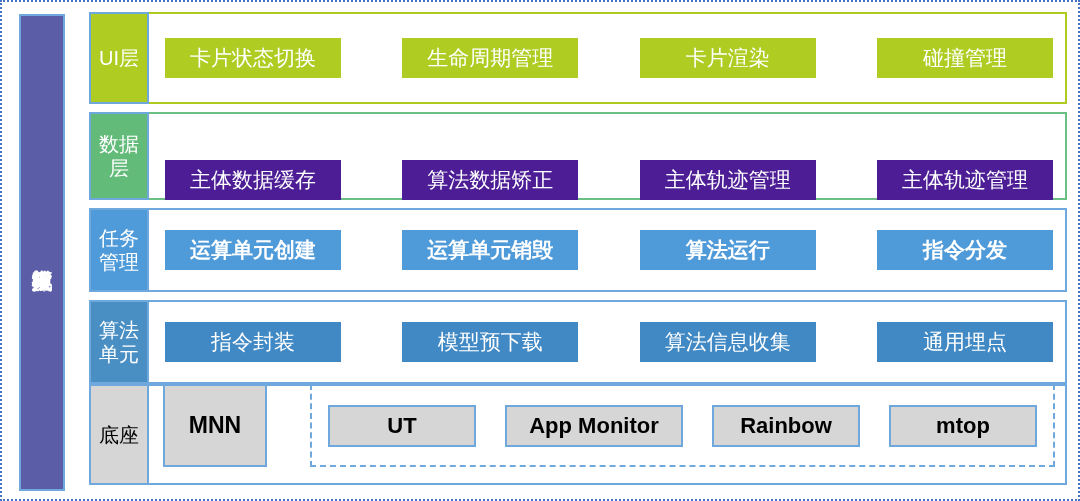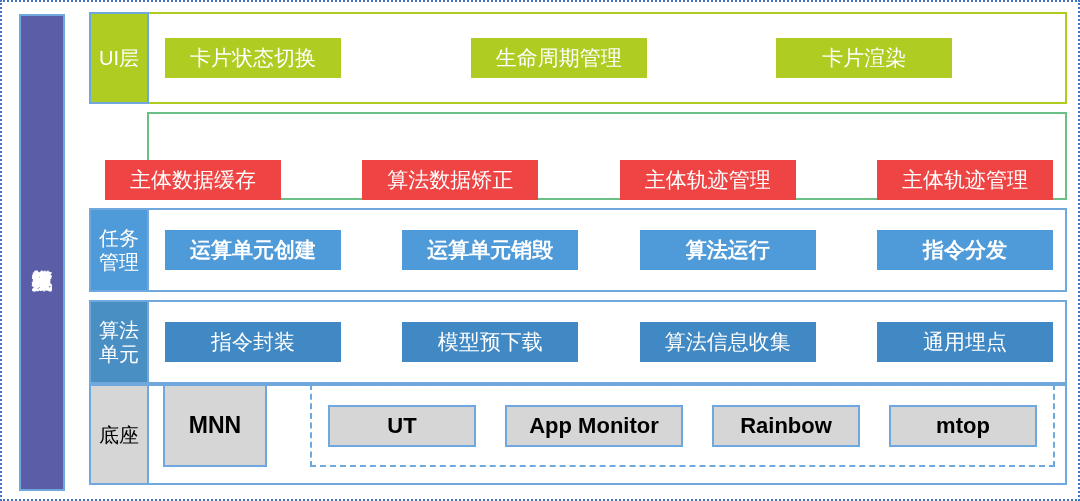--- a/index.html
+++ b/index.html
@@ -120,21 +120,21 @@
   
   #row-ui            { top: 0px;  height: 92px; }
   #row-ui .row-frame { border-color: #b0cb1f; }
   #row-ui .row-label { background: #aecc21; border-color: #6fa8dc; }
   #row-ui .chip      { background: #aecc21; }
 
   
   #row-data            { top: 100px; height: 88px; }
   #row-data .row-frame { border-color: #6cbf84; }
   #row-data .row-label { background: #63bb79; }
-  #row-data .chip      { background: #ef4444; margin-top: 48px; }
+  #row-data .chip      { background: #4c1d95; margin-top: 48px; }
 
   
   #row-task            { top: 196px; height: 84px; }
   #row-task .row-frame { border-color: #6fa8dc; }
   #row-task .row-label { background: #4f9ad8; }
   #row-task .chip      { background: #4f9ad8; font-weight: bold; }
 
   
   #row-algo            { top: 288px; height: 84px; }
   #row-algo .row-frame { border-color: #6fa8dc; }
@@ -209,25 +209,27 @@
     <div class="row" id="row-ui">
       <div class="row-frame"></div>
       <div class="row-label">UI层</div>
       <div class="row-content">
         <div class="chip w1">卡片状态切换</div>
         <div class="gap"></div>
         <div class="chip w2">生命周期管理</div>
         <div class="gap"></div>
         <div class="chip w3">卡片渲染</div>
         <div class="gap"></div>
+        <div class="chip w4">碰撞管理</div>
       </div>
     </div>
 
     <div class="row" id="row-data">
       <div class="row-frame"></div>
+      <div class="row-label">数据层</div>
       <div class="row-content">
         <div class="chip w1">主体数据缓存</div>
         <div class="gap"></div>
         <div class="chip w2">算法数据矫正</div>
         <div class="gap"></div>
         <div class="chip w3">主体轨迹管理</div>
         <div class="gap"></div>
         <div class="chip w4">主体轨迹管理</div>
       </div>
     </div>

